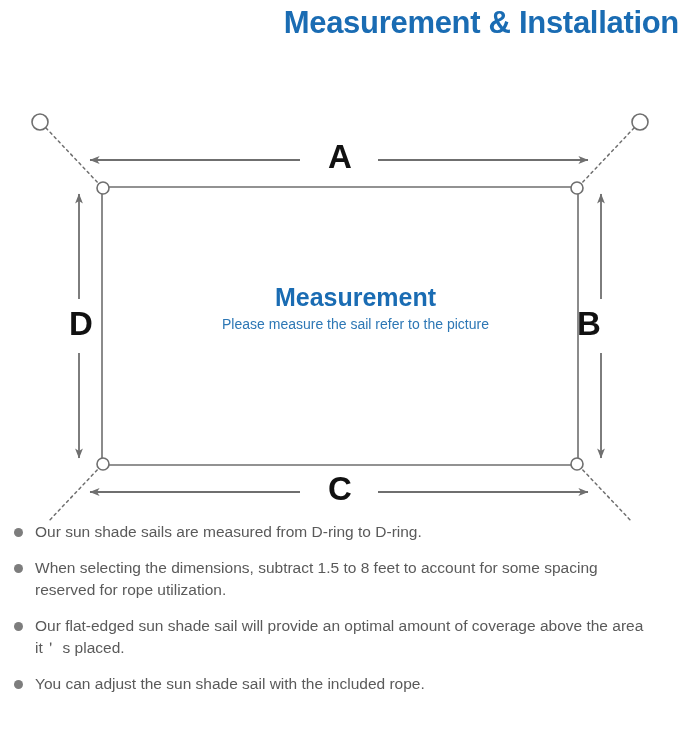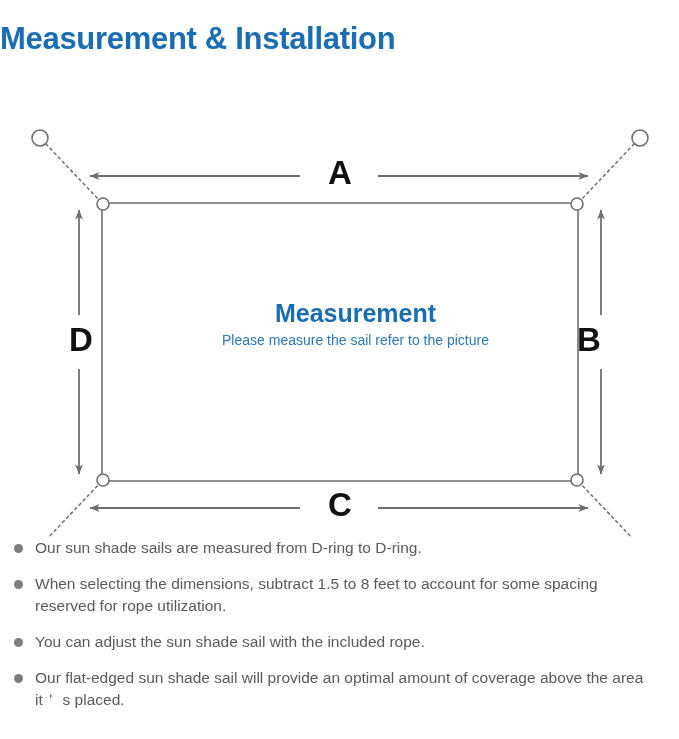--- a/index.html
+++ b/index.html
@@ -11,27 +11,27 @@
     width: 679px;
     height: 739px;
     font-family: "Liberation Sans", sans-serif;
     color: #3f3f3f;
     overflow: hidden;
     position: relative;
   }
 
   
   .page-title {
-    text-align: left;
+    text-align: right;
     font-size: 31px;
     font-weight: bold;
     color: #1a6cb3;
     letter-spacing: -0.3px;
     margin: 0;
-    padding-top: 18px;
+    padding-top: 2px;
     height: 44px;
     line-height: 42px;
     white-space: nowrap;
   }
 
   
   .diagram-wrap {
     position: relative;
     width: 679px;
     height: 475px;
@@ -177,19 +177,19 @@
   <li class="note-item">
     <span class="note-bullet"></span>
     <span>Our sun shade sails are measured from D-ring to D-ring.</span>
   </li>
   <li class="note-item">
     <span class="note-bullet"></span>
     <span>When selecting the dimensions, subtract 1.5 to 8 feet to account for some spacing reserved for rope utilization.</span>
   </li>
   <li class="note-item">
     <span class="note-bullet"></span>
-    <span>You can adjust the sun shade sail with the included rope.</span>
+    <span>Our flat-edged sun shade sail will provide an optimal amount of coverage above the area it＇ s placed.</span>
   </li>
   <li class="note-item">
     <span class="note-bullet"></span>
-    <span>Our flat-edged sun shade sail will provide an optimal amount of coverage above the area it＇ s placed.</span>
+    <span>You can adjust the sun shade sail with the included rope.</span>
   </li>
 </ul>
 
 </body></html>

